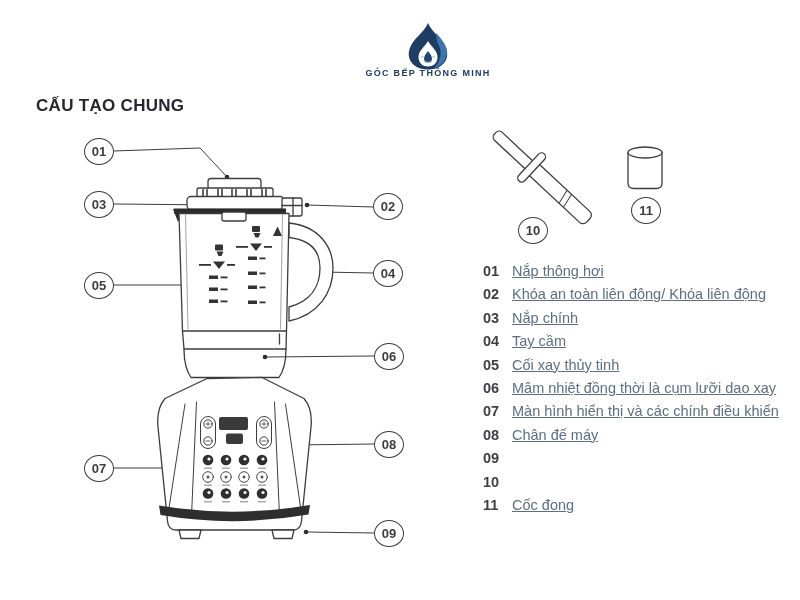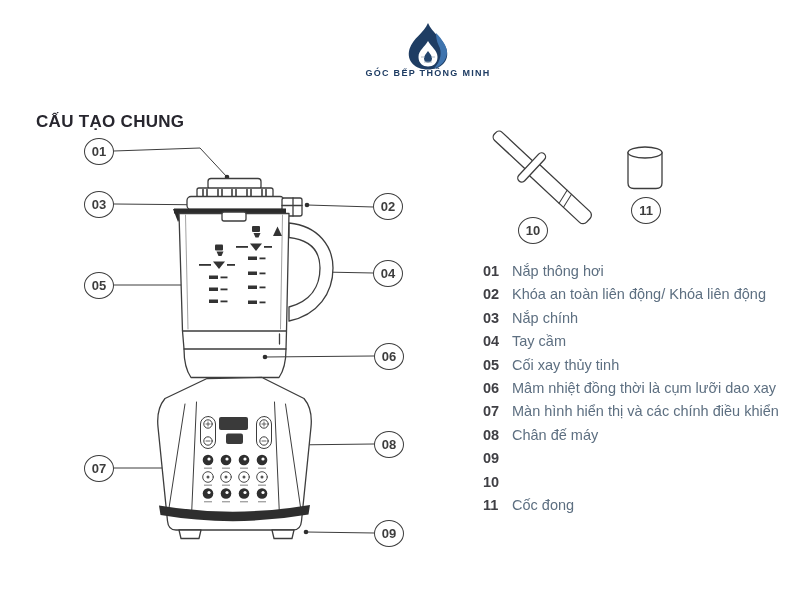--- a/index.html
+++ b/index.html
@@ -6,37 +6,37 @@
   #stage{
     position:relative;width:800px;height:600px;background:#ffffff;
     font-family:"Liberation Sans","DejaVu Sans",sans-serif;overflow:hidden;margin-left:28px;
   }
   .art{position:absolute;left:0;top:0;}
   .logo-text{
     position:absolute;left:300px;top:68px;width:200px;text-align:center;
     font-size:9px;font-weight:bold;letter-spacing:1.3px;color:#1e3c63;
   }
   .page-title{
-    position:absolute;left:8px;top:112px;font-size:17px;font-weight:bold;
+    position:absolute;left:8px;top:96px;font-size:17px;font-weight:bold;
     color:#27262e;letter-spacing:.3px;margin:0;
   }
   .callout{
     position:absolute;width:30px;height:27px;border:1.6px solid #3d3d3d;
     border-radius:50%;background:#fff;display:flex;align-items:center;
     justify-content:center;font-weight:bold;font-size:13px;color:#3d3d3d;
     box-sizing:border-box;line-height:1;
   }
   .c01{left:56px;top:138px}.c03{left:56px;top:191px}.c05{left:56px;top:272px}
   .c07{left:56px;top:455px}.c02{left:345px;top:193px}.c04{left:345px;top:260px}
   .c06{left:346px;top:343px}.c08{left:346px;top:431px}.c09{left:346px;top:520px}
   .c10{left:490px;top:217px}.c11{left:603px;top:197px}
   .parts{position:absolute;left:455px;top:260px;}
   .part-row{display:flex;align-items:baseline;height:23.4px;line-height:23.4px;font-size:14.5px;}
   .part-num{min-width:22px;font-weight:bold;color:#3f3f44;}
-  .part-label{margin-left:7px;color:#5d6f81;}
+  .part-label{margin-left:7px;color:#5d6f81;text-decoration:underline;}
 </style>
 </head>
 <body>
 
 <div id="stage">
 
   <svg class="art" width="800" height="600" viewBox="0 0 800 600">
 
     <g>
       <path d="M400,23 C404,33 415,38 418.5,49 C422,61 413,69.5 400,69.5 C387,69.5 378,61 381.5,49 C385,38 396,33 400,23 Z" fill="#1f3d63"></path>

